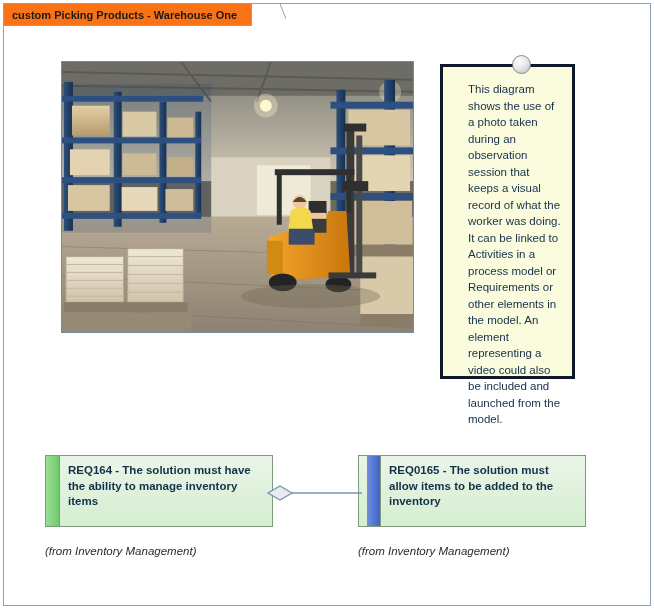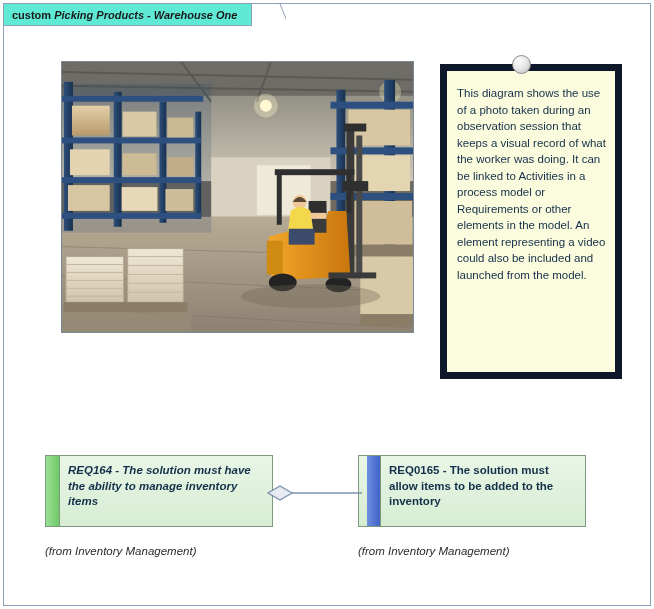--- a/index.html
+++ b/index.html
@@ -29,39 +29,38 @@
     background: #ffffff;
     box-sizing: border-box;
   }
   
   .title-tab {
     position: absolute;
     left: 4px;
     top: 4px;
     height: 22px;
     padding: 0 14px 0 8px;
-    background: #5eead4;
+    background: #f97316;
     border-right: 1px solid #8ca0b8;
     border-bottom: 1px solid #8ca0b8;
     display: flex;
     align-items: center;
     box-sizing: border-box;
   }
   .title-tab .t-prefix {
     font-size: 11px;
     font-weight: bold;
     color: #1a1a1a;
     white-space: pre;
   }
   .title-tab .t-main {
     font-size: 11px;
     font-weight: bold;
     color: #1a1a1a;
     white-space: pre;
-    font-style: italic;
   }
   .title-tab-skew {
     position: absolute;
     left: 272px;
     top: 4px;
     width: 14px;
     height: 22px;
     overflow: hidden;
   }
   .title-tab-skew::after {
@@ -89,26 +88,26 @@
     overflow: hidden;
     background: #6f6a5e;
   }
   .photo svg { display: block; width: 100%; height: 100%; }
 
   
   .note {
     position: absolute;
     left: 440px;
     top: 64px;
-    width: 182px;
+    width: 135px;
     height: 315px;
     background: #fbfbdd;
-    border: 7px solid #0f172a;
-    box-sizing: border-box;
-    padding: 14px 9px 8px 10px;
+    border: 3px solid #0f172a;
+    box-sizing: border-box;
+    padding: 14px 9px 8px 25px;
   }
   .note-text {
     font-size: 11.5px;
     line-height: 16.5px;
     color: #14304a;
     white-space: pre-wrap;
   }
   .note-anchor {
     position: absolute;
     left: 512px;
@@ -145,21 +144,21 @@
     border-right: 1px solid #7e9a7e;
   }
   .req .req-label {
     flex: 1 1 auto;
     padding: 7px 8px 0 8px;
     font-size: 11.5px;
     font-weight: bold;
     color: #14304a;
     line-height: 15.5px;
   }
-  #req-left { left: 45px; top: 455px; width: 228px; font-style: italic; }
+  #req-left { left: 45px; top: 455px; width: 228px; }
   #req-right { left: 358px; top: 455px; width: 228px; padding-left: 8px; }
 
   .req-caption {
     position: absolute;
     font-size: 11.5px;
     font-style: italic;
     color: #2b2b2b;
     text-align: left;
   }
   #cap-left { left: 45px; top: 545px; width: 228px; }

